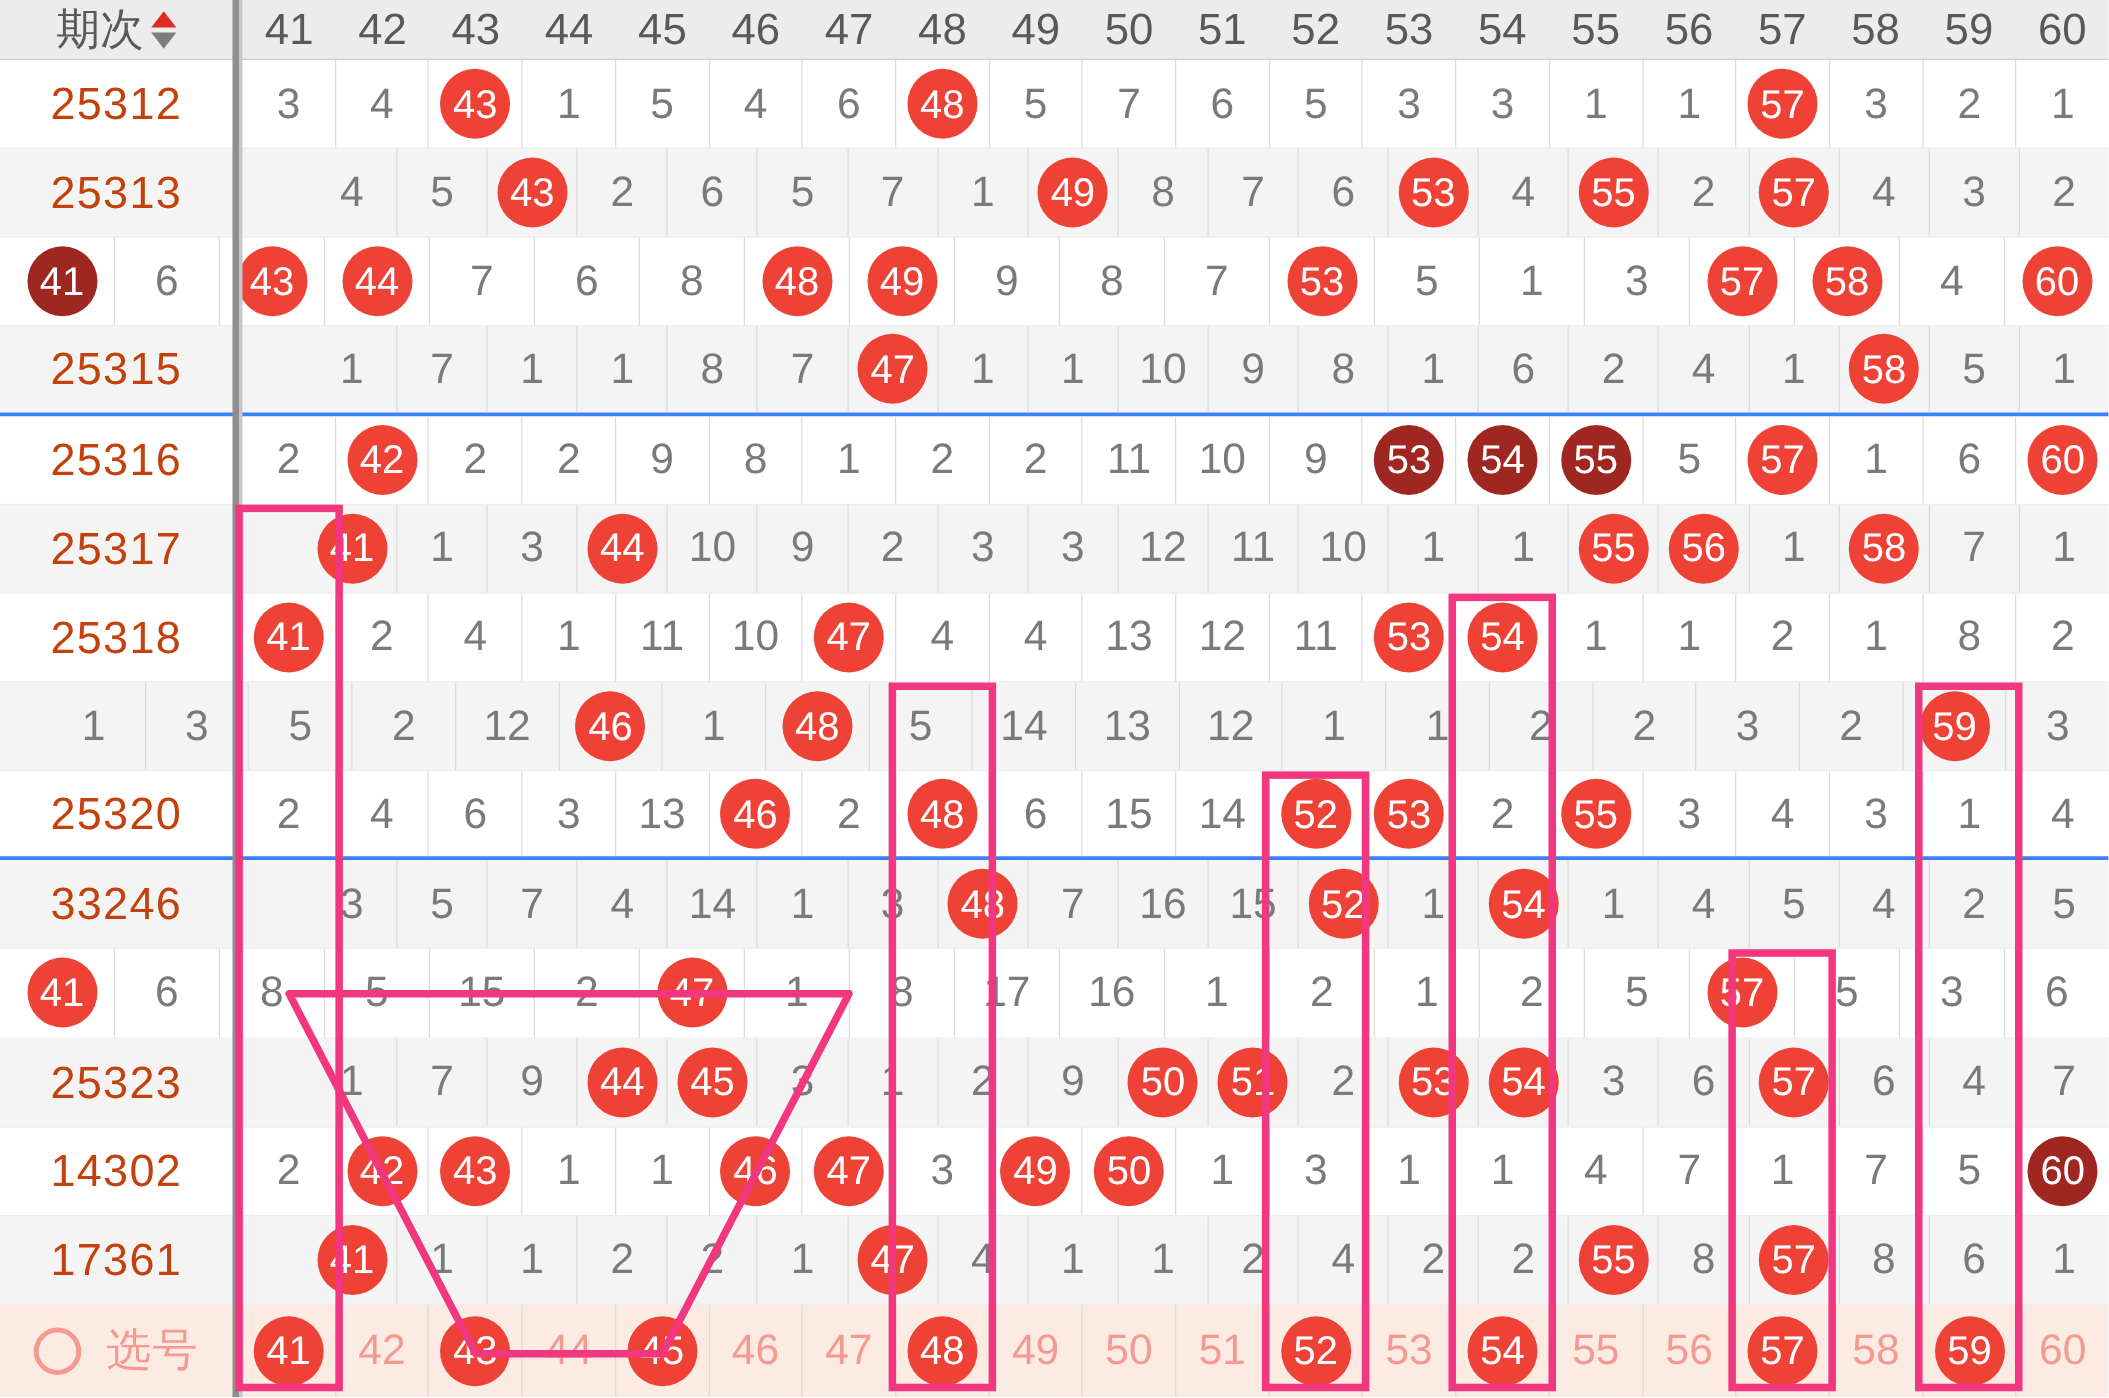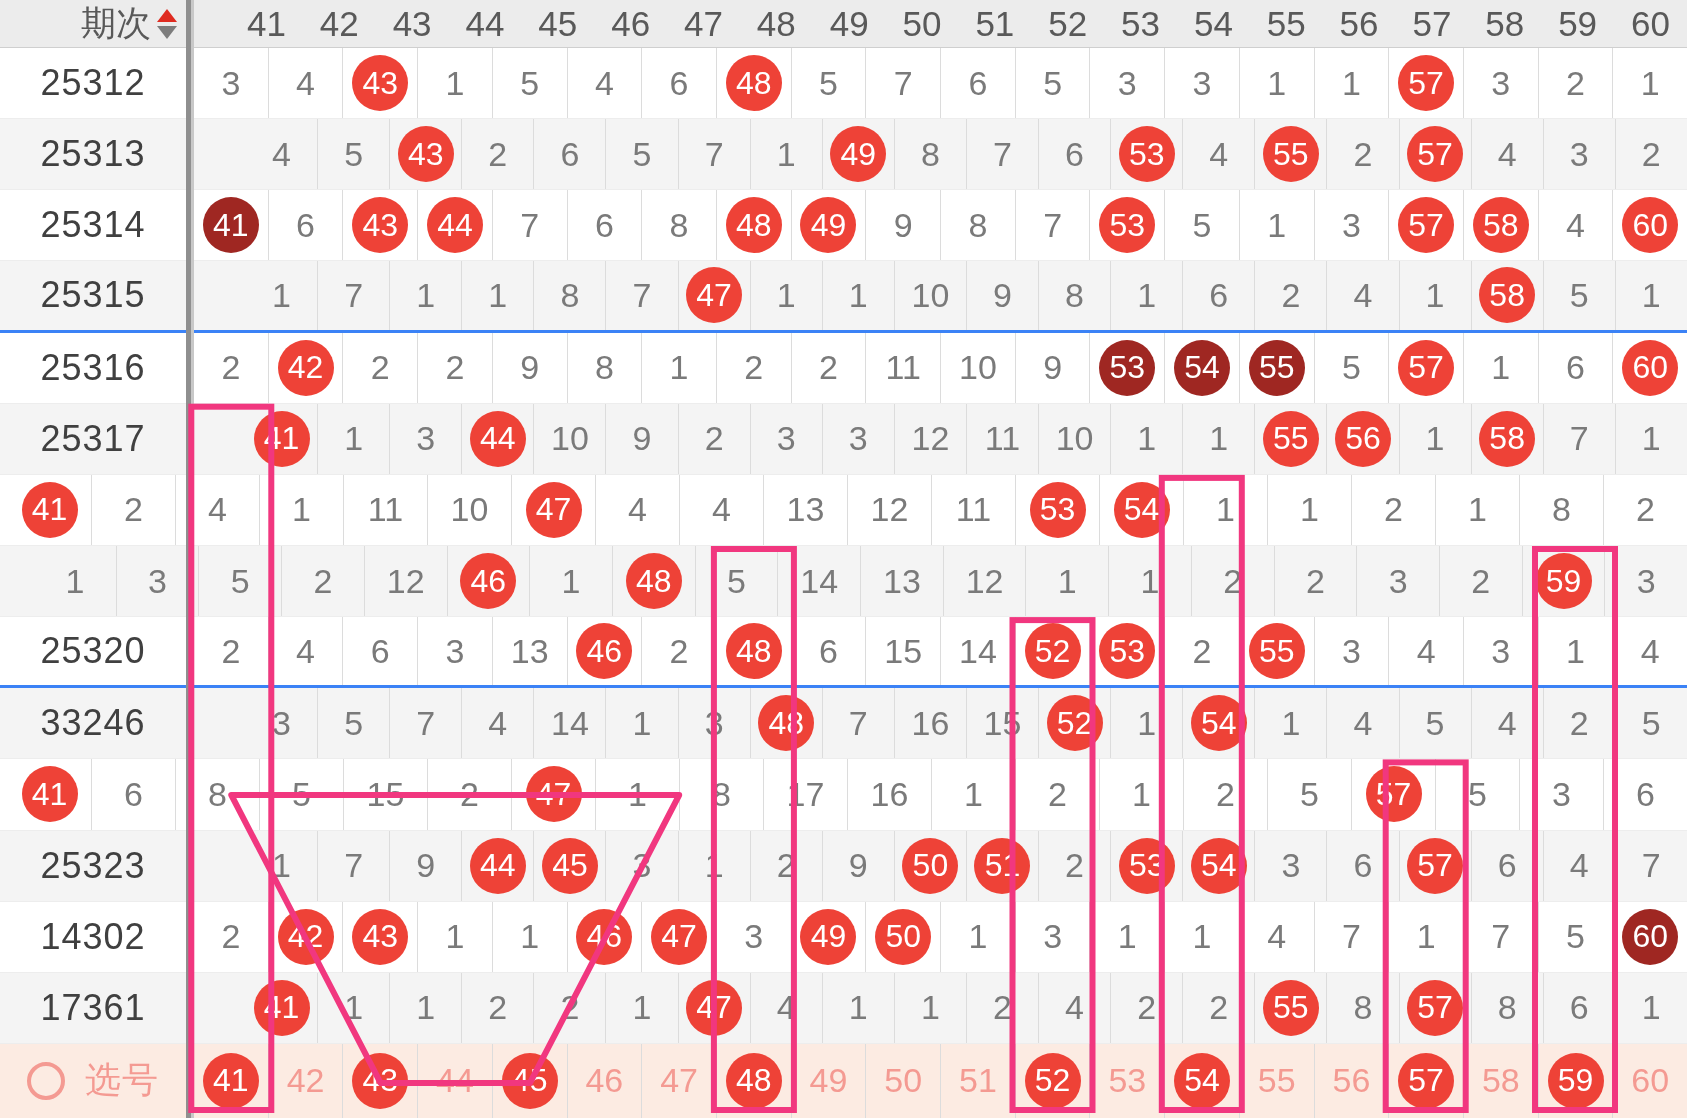--- a/index.html
+++ b/index.html
@@ -7,42 +7,42 @@
     --salmon:#f49a92; --pick-bg:#fcebe2; --header-bg:#ececec;
     --row-alt:#f4f4f4; --cell-text:#7a7a7a; --head-text:#595959;
   }
   html,body{margin:0;padding:0;background:#fff;}
   .app{
     position:relative;width:1687px;height:1118px;overflow:hidden;
     font-family:"Liberation Sans",sans-serif;background:#fff;
     -webkit-font-smoothing:antialiased;
   }
   .row{display:flex;width:100%;box-sizing:border-box;}
-  .header{height:48px;background:var(--header-bg);border-bottom:1px solid #cfcfcf;padding-left:36px;}
+  .header{height:48px;background:var(--header-bg);border-bottom:1px solid #cfcfcf;}
   .label-cell{
     width:186px;flex:0 0 186px;display:flex;align-items:center;justify-content:center;
     box-sizing:border-box;
   }
   .header-label{font-size:35px;color:var(--head-text);cursor:pointer;}
   .sort{display:inline-flex;flex-direction:column;align-items:center;margin-left:6px;}
   .sort i{display:block;width:0;height:0;border-left:10px solid transparent;border-right:10px solid transparent;}
   .sort .up{border-bottom:13px solid #df2b20;margin-bottom:4px;}
   .sort .down{border-top:13px solid #7d7d7d;}
   .divider-space{width:8px;flex:0 0 8px;}
   .cols{display:flex;flex:1;min-width:0;}
   .cell{
     flex:1;min-width:0;display:flex;align-items:center;justify-content:center;
     border-right:1px solid #dcdcdc;box-sizing:border-box;position:relative;
   }
   .cell:last-child{border-right:none;}
   .header .cell{font-size:35px;color:var(--head-text);border-right:none;}
   .data-row{height:71.142857px;border-bottom:1px solid #ededed;}
   .data-row.alt{background:var(--row-alt);gap:26px;}
   .data-row.group-sep{border-bottom:3px solid #3b82f6;}
-  .data-row .label-cell{font-size:36px;color:#404040;letter-spacing:1px;}
+  .data-row .label-cell{font-size:36px;color:#c2410c;letter-spacing:1px;}
   .val{font-size:34px;color:var(--cell-text);}
   .ball{
     width:56px;height:56px;border-radius:50%;background:var(--red);
     color:#fff;font-size:32px;display:flex;align-items:center;justify-content:center;flex:0 0 auto;
   }
   .ball.dark{background:var(--dark-red);}
   .pick-row{height:74px;background:var(--pick-bg);border-bottom:none;}
   .pick-row .label-cell{color:var(--salmon);font-size:36px;text-align:center;}
   .ring{
     width:38px;height:38px;border-radius:50%;border:4px solid var(--salmon);
@@ -221,21 +221,20 @@
           </div>
           <div class="cell">
             <span class="val">3</span>
           </div>
           <div class="cell">
             <span class="val">2</span>
           </div>
         </div>
       </div>
       <div class="row data-row">
-        <div class="label-cell">25314</div>
         <div class="divider-space"></div>
         <div class="cols">
           <div class="cell">
             <div class="ball dark">41</div>
           </div>
           <div class="cell">
             <span class="val">6</span>
           </div>
           <div class="cell">
             <div class="ball">43</div>
@@ -485,20 +484,21 @@
           </div>
           <div class="cell">
             <span class="val">7</span>
           </div>
           <div class="cell">
             <span class="val">1</span>
           </div>
         </div>
       </div>
       <div class="row data-row">
+        <div class="label-cell">25318</div>
         <div class="divider-space"></div>
         <div class="cols">
           <div class="cell">
             <div class="ball">41</div>
           </div>
           <div class="cell">
             <span class="val">2</span>
           </div>
           <div class="cell">
             <span class="val">4</span>

